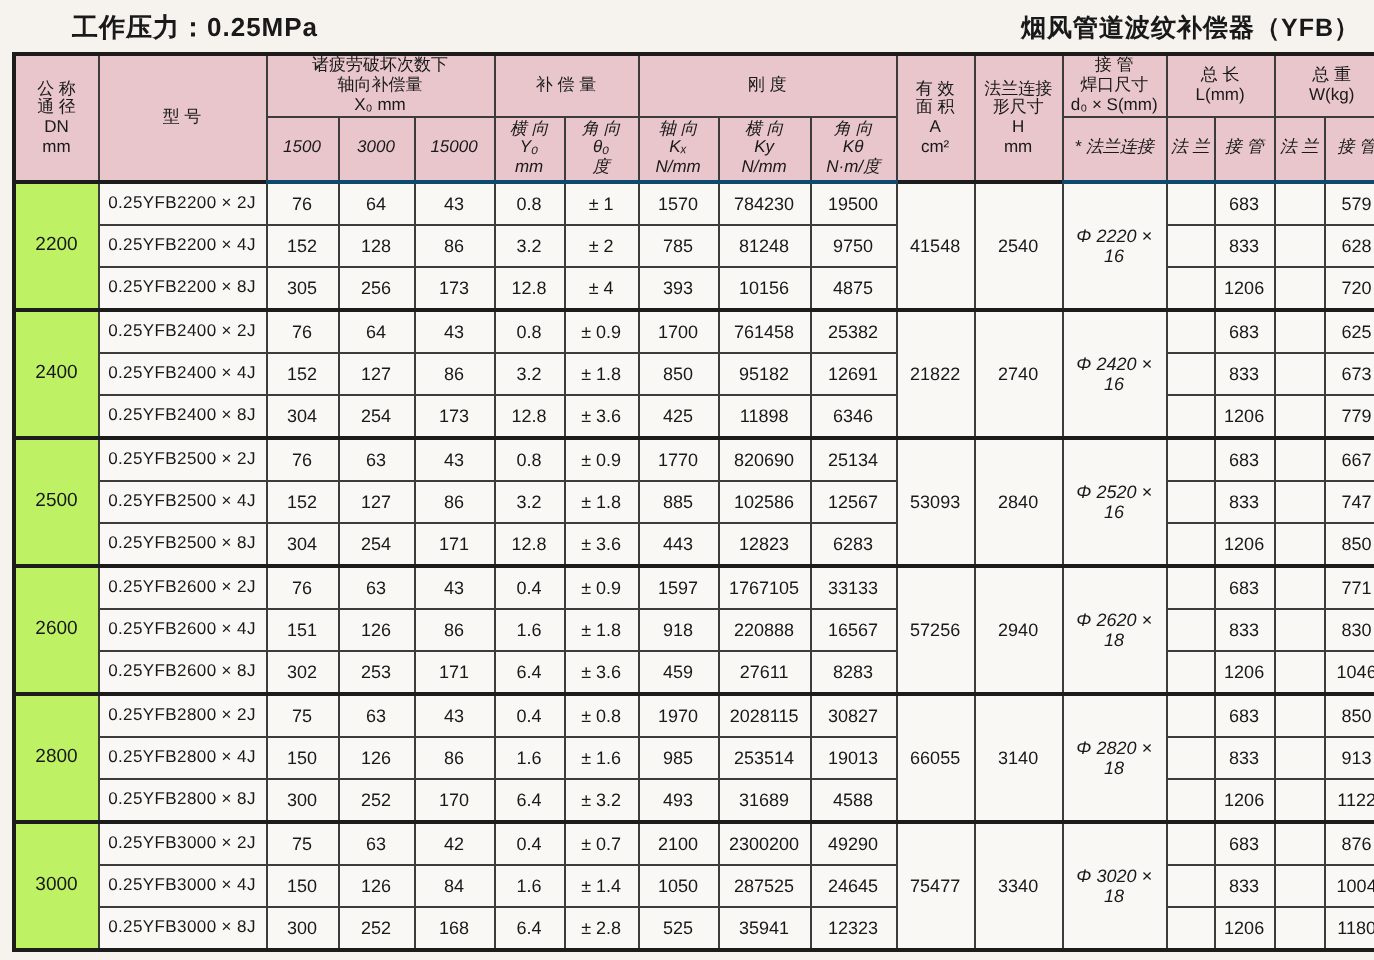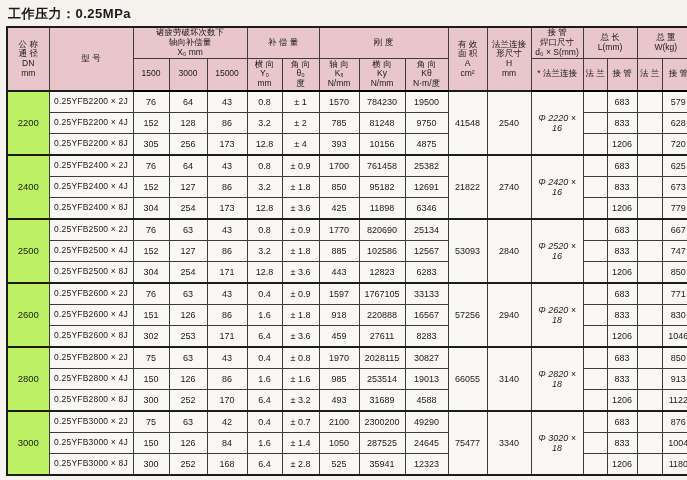--- a/index.html
+++ b/index.html
@@ -2,50 +2,51 @@
 <html><head>
 <meta charset="utf-8">
 <style>
   html,body { margin:0; padding:0; background:#ffffff; }
   .page {
     width:687px; height:480px; box-sizing:border-box;
     background:#f6f3ee;
     font-family:"Liberation Sans","DejaVu Sans",sans-serif;
     color:#191919; position:relative; padding:3px 3px 0 6px;
   }
-  .titlebar { display:flex; justify-content:space-between; align-items:flex-end; padding:2px 4px 3px 2px; }
+  .titlebar { display:flex; justify-content:space-between; align-items:flex-end; padding:2px 4px 3px 2px;margin-left:28px; }
   .title-left  { font-weight:bold; font-size:13px; letter-spacing:0.5px; }
   .title-right { font-weight:bold; font-size:12.5px; letter-spacing:0.5px; }
   table.spec {
     border-collapse:collapse; table-layout:fixed; width:676px;
     border:2px solid #1c1c1c;
   }
   .spec th, .spec td {
     border:1px solid #3c3c3c; text-align:center; vertical-align:middle;
     padding:0 1px; overflow:hidden; font-size:9px; line-height:1.12;
   }
   .spec th {
     background:#e8c6cb; font-weight:normal; white-space:pre-line; font-size:8.5px;
   }
   .spec thead tr.hrow1 { height:31px; }
   .spec thead tr.hrow2 { height:33px; }
-  .spec thead tr.hrow2 th { border-bottom:2px solid #000000; }
+  .spec thead tr.hrow2 th { border-bottom:2px solid #0c4a6e;font-style:italic; }
   .spec tbody td { background:#faf8f4; height:20px; }
   .spec td.dn-cell { background:#bef264; font-size:9.5px; }
   .spec tr.group-start td { border-top:2px solid #1c1c1c; }
   .spec td.model-cell { font-size:8.5px; letter-spacing:0.2px; }
   .spec td.pipe-cell { white-space:pre-line;font-style:italic; }
   .note { font-size:9.5px; font-weight:bold; padding:7px 0 0 2px; letter-spacing:0.5px; }
 </style>
 </head>
 <body>
 
 <div class="page">
   <div class="titlebar">
     <div class="title-left">工作压力：0.25MPa</div>
+    <div class="title-right">烟风管道波纹补偿器（YFB）</div>
   </div>
 
   <table class="spec">
     <colgroup>
       <col style="width:42px">
         <col style="width:84px">
       <col style="width:36px">
         <col style="width:38px">
         <col style="width:40px">
       <col style="width:35px">

